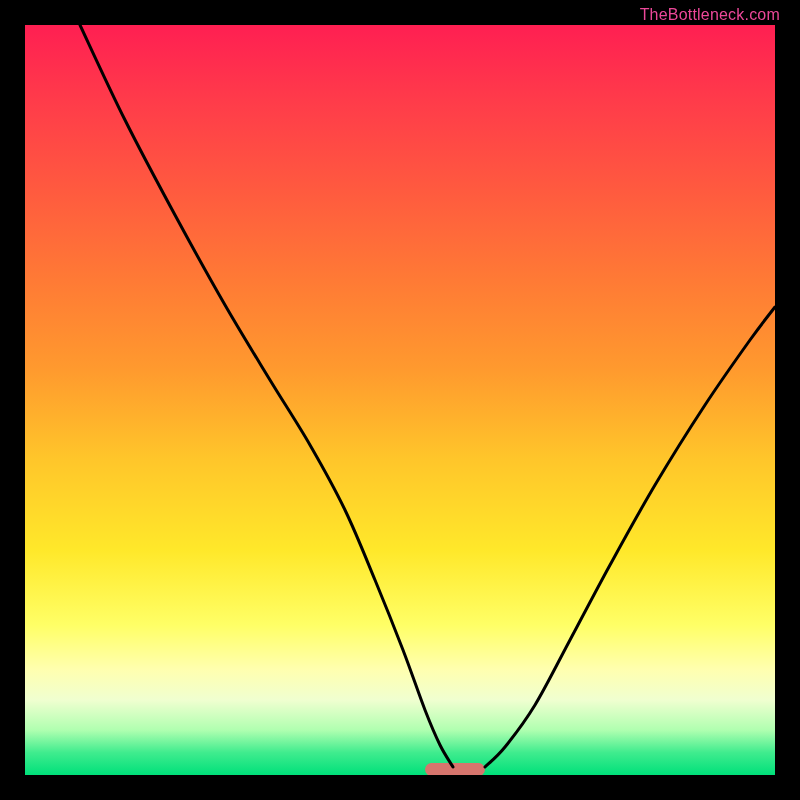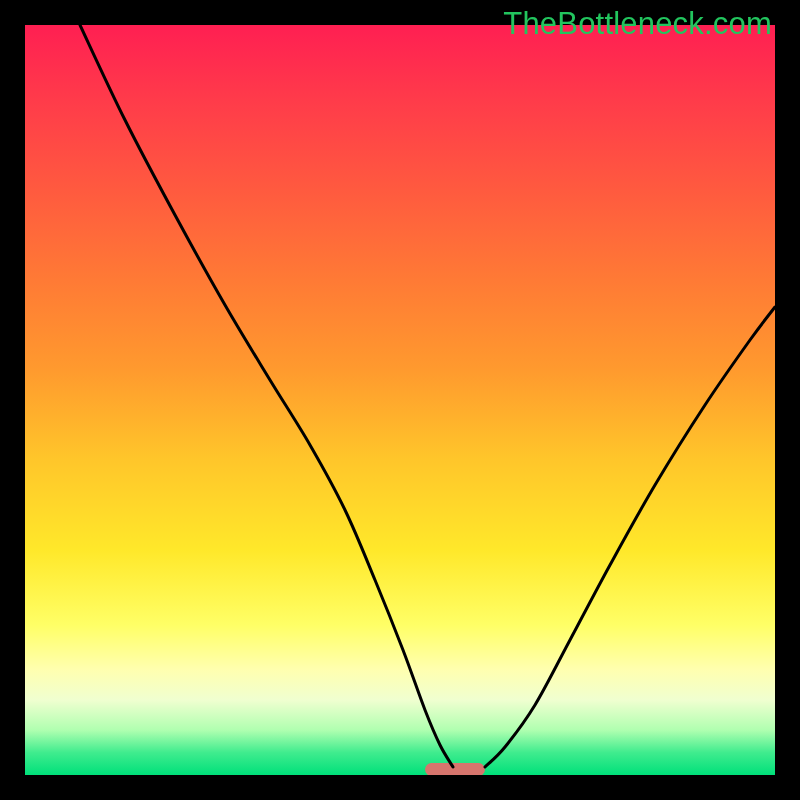--- a/index.html
+++ b/index.html
@@ -6,25 +6,25 @@
   html, body { width: 800px; height: 800px; overflow: hidden; background: #000; }
   .frame {
     position: relative;
     width: 800px;
     height: 800px;
     background: #000;
   }
   .watermark {
     position: absolute;
     top: 6px;
-    right: 28px;
+    right: 20px;
     font-family: Arial, Helvetica, sans-serif;
-    font-size: 31px;
+    font-size: 16px;
     font-weight: 500;
-    color: #22c55e;
+    color: #ec4899;
     letter-spacing: 0.2px;
     z-index: 5;
   }
   .plot {
     position: absolute;
     left: 25px;
     top: 25px;
     width: 750px;
     height: 750px;
     overflow: hidden;

